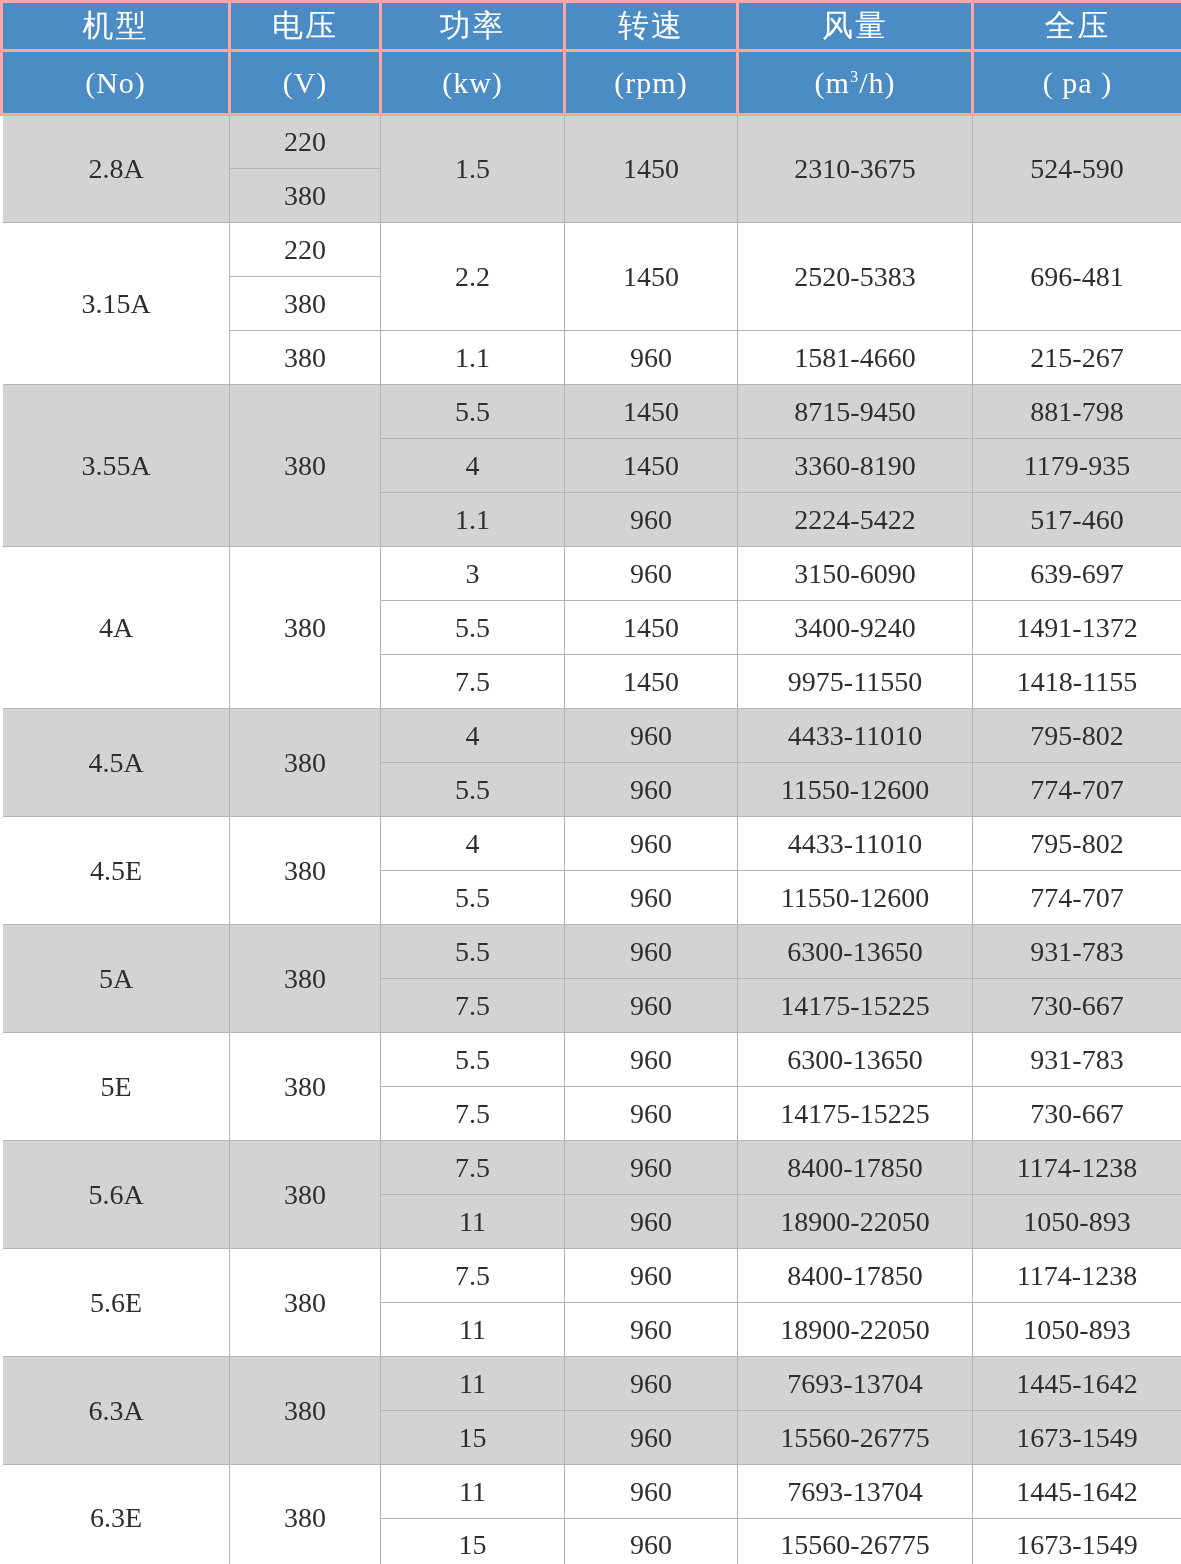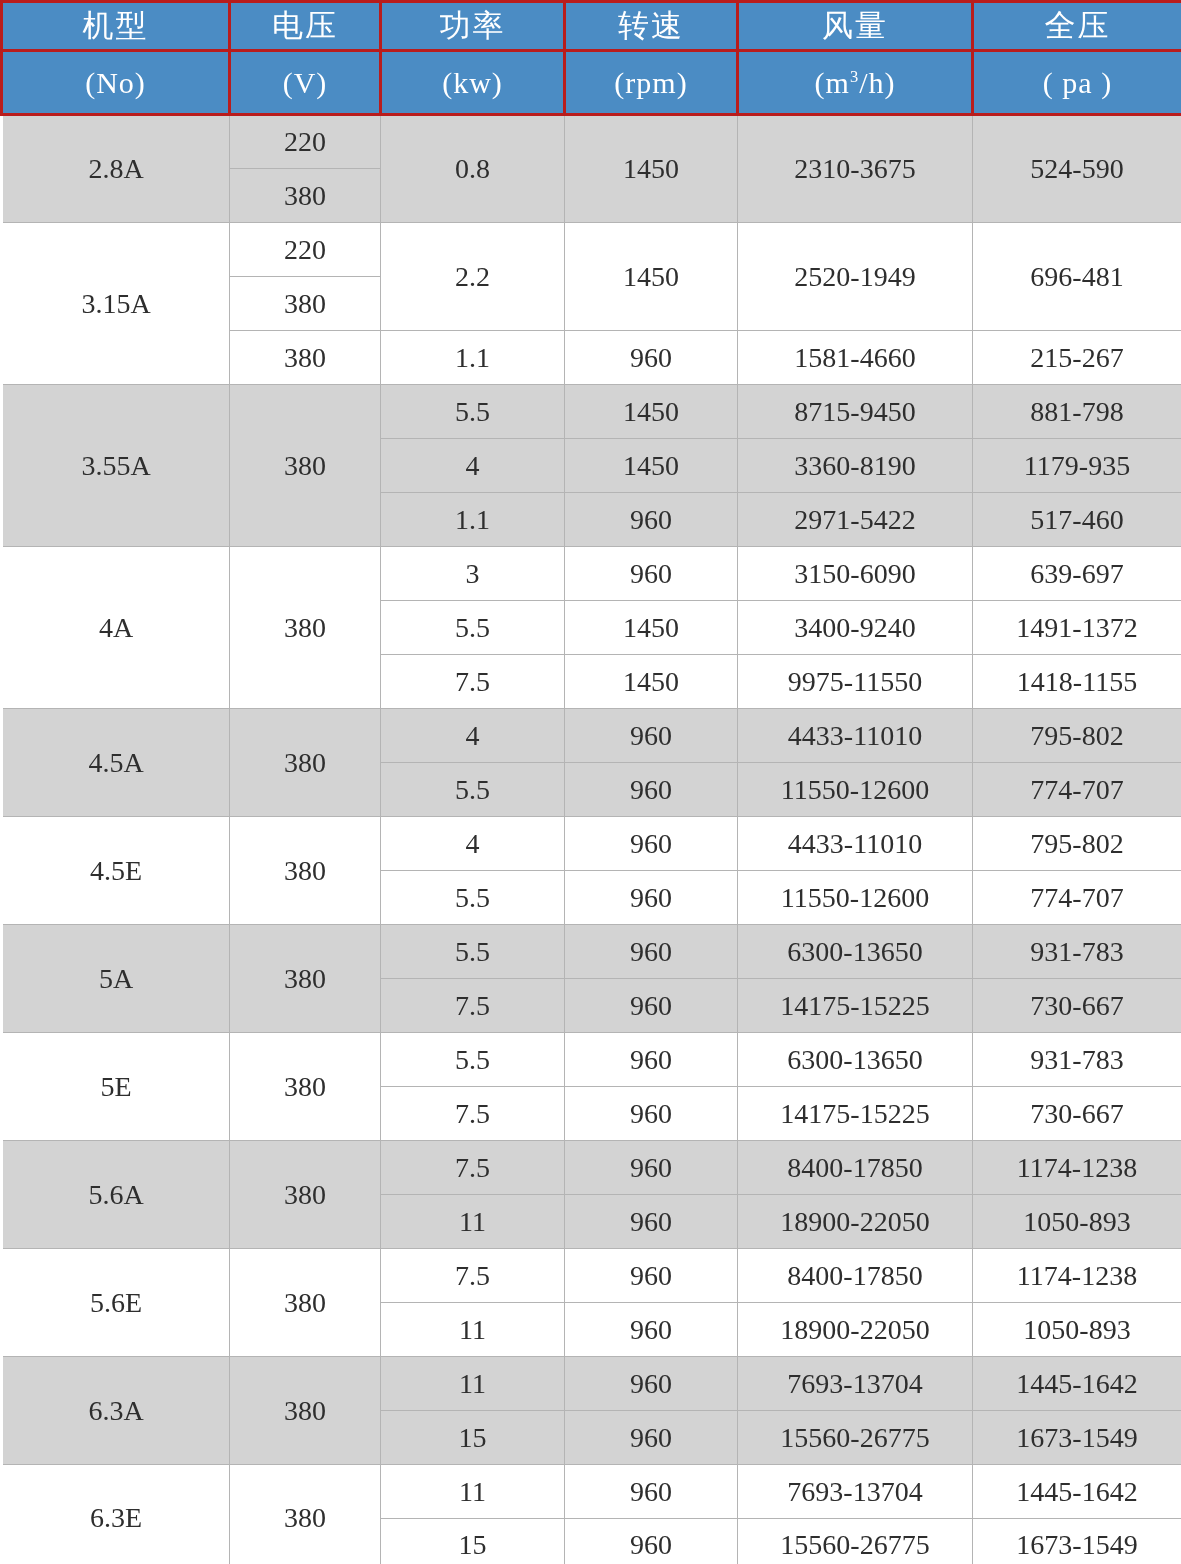--- a/index.html
+++ b/index.html
@@ -16,21 +16,21 @@
   table.spec {
     width: 1181px;
     border-collapse: collapse;
     table-layout: fixed;
     border: 3px solid #ffffff;
   }
   
   thead th {
     background: #4b8cc4;
     color: #ffffff;
-    border: 3px solid #b91c1c;
+    border: 3px solid #fca5a5;
     text-align: center;
     vertical-align: middle;
     font-weight: 500;
     padding: 0;
   }
   tr.hdr-titles { height: 49px; }
   tr.hdr-units  { height: 64px; }
   tr.hdr-titles th {
     font-family: "Liberation Sans", "DejaVu Sans", sans-serif;
     font-size: 31px;
@@ -90,34 +90,34 @@
         <th>(kw)</th>
         <th>(rpm)</th>
         <th><span>(m</span><sup>3</sup><span>/h)</span></th>
         <th>( pa )</th>
       </tr>
     </thead>
     <tbody id="spec-body">
         <tr class="g-gray">
           <td rowspan="2">2.8A</td>
           <td>220</td>
-          <td rowspan="2">0.8</td>
+          <td rowspan="2">1.5</td>
           <td rowspan="2">1450</td>
           <td rowspan="2">2310-3675</td>
           <td rowspan="2">524-590</td>
         </tr>
         <tr class="g-gray">
           <td>380</td>
         </tr>
         <tr class="g-white">
           <td rowspan="3">3.15A</td>
           <td>220</td>
           <td rowspan="2">2.2</td>
           <td rowspan="2">1450</td>
-          <td rowspan="2">2520-1949</td>
+          <td rowspan="2">2520-5383</td>
           <td rowspan="2">696-481</td>
         </tr>
         <tr class="g-white">
           <td>380</td>
         </tr>
         <tr class="g-white">
           <td>380</td>
           <td>1.1</td>
           <td>960</td>
           <td>1581-4660</td>
@@ -133,21 +133,21 @@
         </tr>
         <tr class="g-gray">
           <td>4</td>
           <td>1450</td>
           <td>3360-8190</td>
           <td>1179-935</td>
         </tr>
         <tr class="g-gray">
           <td>1.1</td>
           <td>960</td>
-          <td>2971-5422</td>
+          <td>2224-5422</td>
           <td>517-460</td>
         </tr>
         <tr class="g-white">
           <td rowspan="3">4A</td>
           <td rowspan="3">380</td>
           <td>3</td>
           <td>960</td>
           <td>3150-6090</td>
           <td>639-697</td>
         </tr>

